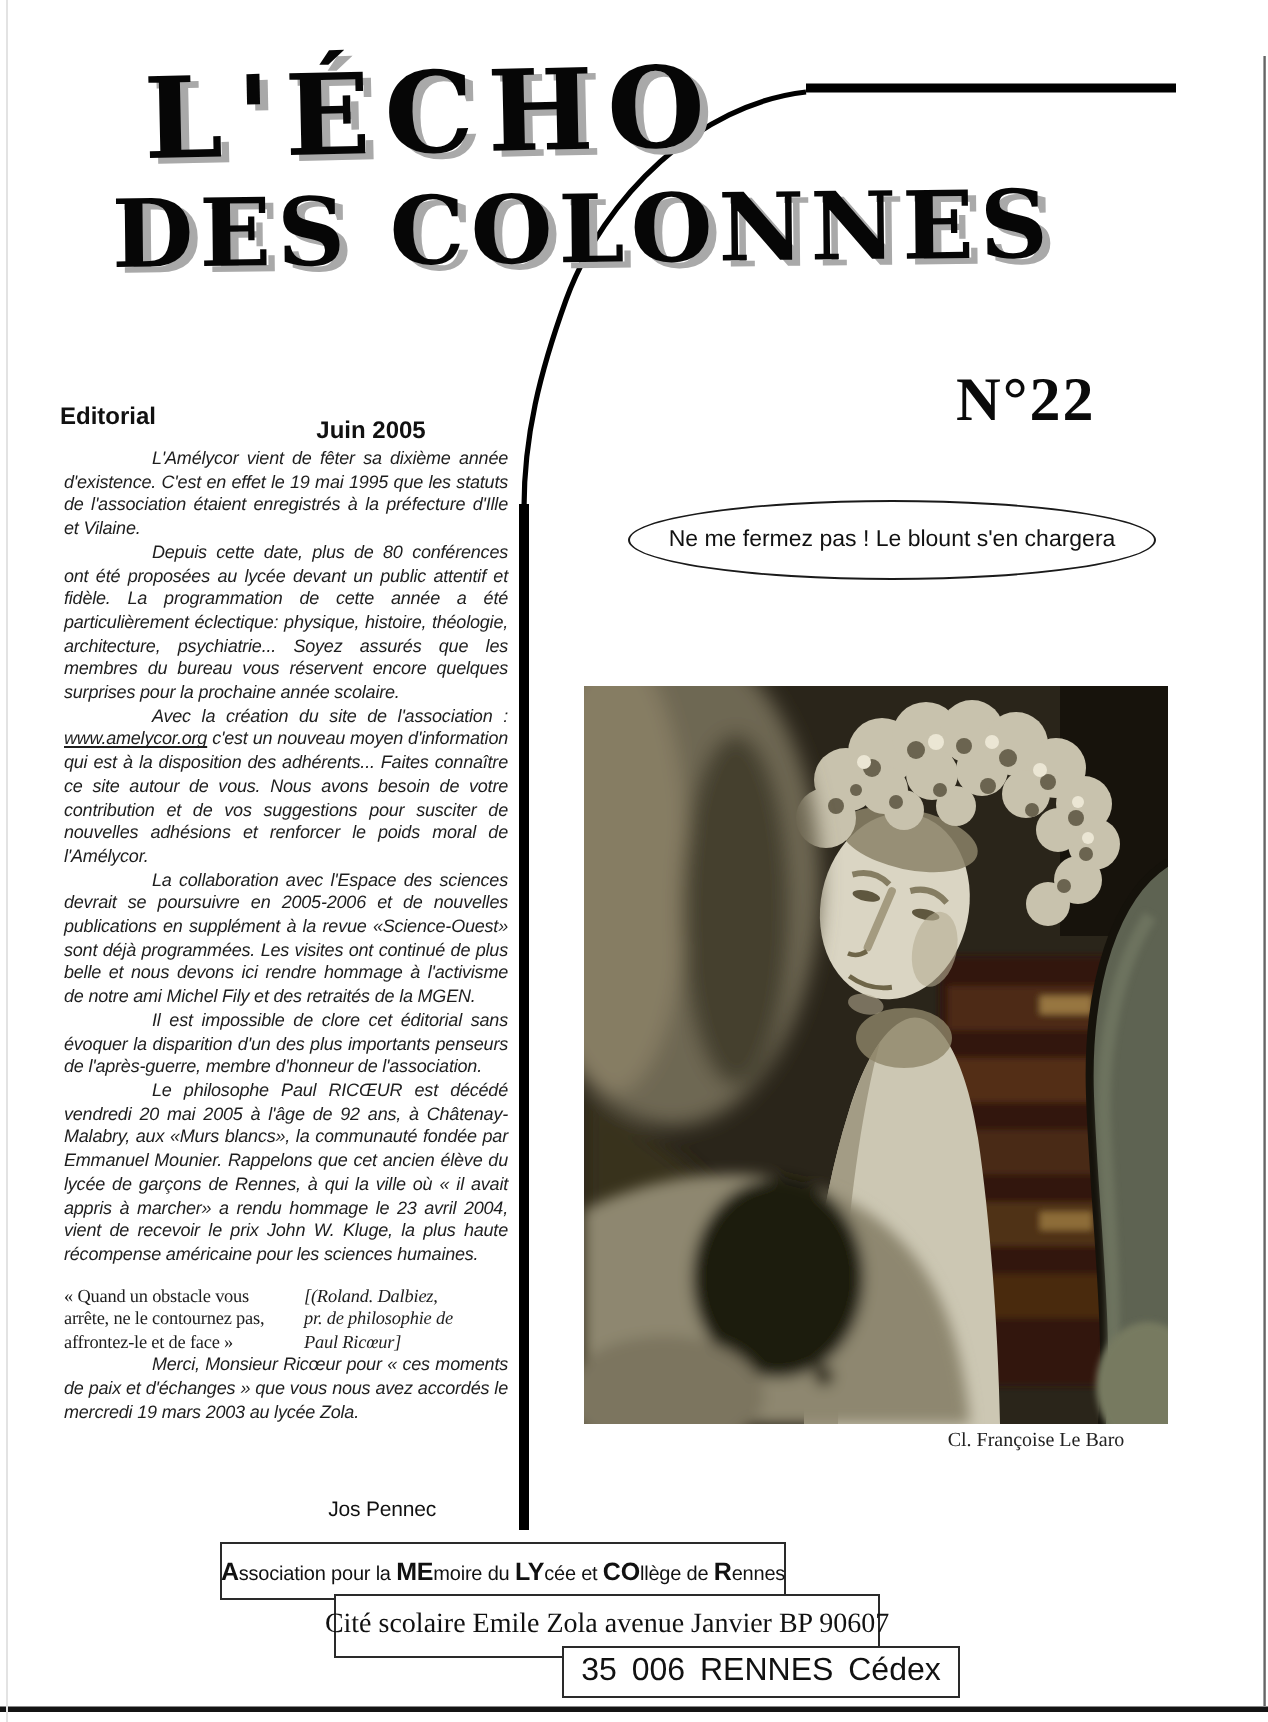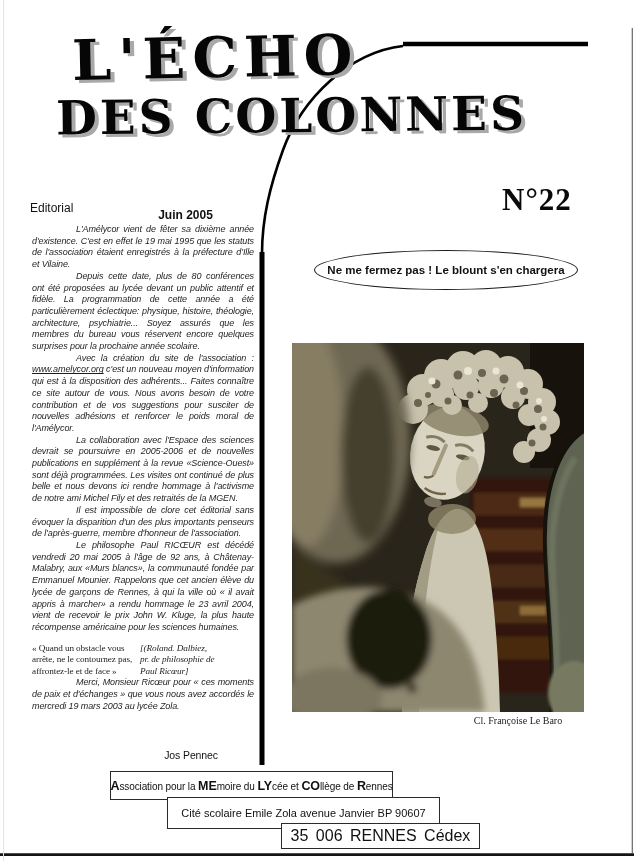--- a/index.html
+++ b/index.html
@@ -8,42 +8,42 @@
   .decor{position:absolute;left:0;top:0;z-index:0;}
   .title1{position:absolute;left:72px;top:24px;font-family:"DejaVu Serif",serif;font-weight:bold;
           font-size:56px;letter-spacing:7px;color:#060606;text-shadow:4px 3px 0 #a9a9a9;z-index:1;
           transform:rotate(-1.2deg);white-space:nowrap;}
   .title2{position:absolute;left:56px;top:88px;font-family:"DejaVu Serif",serif;font-weight:bold;
           font-size:47px;letter-spacing:3px;color:#060606;text-shadow:4px 3px 0 #a9a9a9;z-index:1;
           transform:rotate(-0.6deg);white-space:nowrap;}
   .issue-date{position:absolute;left:128px;top:172px;width:115px;text-align:center;
           font-weight:bold;font-size:12px;color:#111;margin-top:36px;}
   .issue-number{position:absolute;left:478px;top:182px;width:120px;font-family:"Liberation Serif",serif;
-          font-weight:bold;font-size:31px;color:#0a0a0a;letter-spacing:1px;margin-left:24px;}
-  .editorial-heading{position:absolute;left:30px;top:201px;font-weight:normal;font-size:12px;color:#111;}
+          font-weight:bold;font-size:31px;color:#0a0a0a;letter-spacing:1px;}
+  .editorial-heading{position:absolute;left:30px;top:201px;font-weight:bold;font-size:12px;color:#111;}
   .column{position:absolute;left:32px;top:224px;width:222px;font-size:9px;line-height:11.7px;
           text-align:justify;letter-spacing:-0.1px;color:#1e1e1e;z-index:1;}
   .column p{margin:0;text-indent:44px;font-style:italic;}
   .seg-u{text-decoration:underline;}
-  .quote-row{display:flex;margin-top:9px;font-family:"Liberation Serif",serif;
+  .quote-row{display:flex;gap:12px;margin-top:9px;font-family:"Liberation Serif",serif;
           font-size:9.2px;line-height:11.5px;text-align:left;}
   .quote-left{width:108px;white-space:pre-line;}
   .quote-right{width:100px;white-space:pre-line;font-style:italic;}
   .closing{margin-top:1px;}
   .signature{margin-top:38px;text-align:right;padding-right:36px;font-size:10.5px;color:#111;}
   .bubble{position:absolute;left:314px;top:250px;width:262px;height:38px;border:1.6px solid #1a1a1a;
           border-radius:50%;display:flex;align-items:center;justify-content:center;
-          font-weight:bold;font-size:11.5px;color:#111;z-index:1;background:#fff;text-align:center;}
+          font-weight:normal;font-size:11.5px;color:#111;z-index:1;background:#fff;text-align:center;}
   .photo{position:absolute;left:292px;top:343px;width:292px;height:369px;z-index:1;}
   .caption{position:absolute;left:418px;top:715px;width:200px;text-align:center;
           font-family:"Liberation Serif",serif;font-size:10px;color:#222;}
   .fbox{position:absolute;background:#fff;border:1.5px solid #2a2a2a;display:flex;align-items:center;
           justify-content:center;white-space:nowrap;color:#111;}
   .fbox1{left:110px;top:771px;width:281px;height:27px;z-index:2;font-size:10px;letter-spacing:-0.1px;}
-  .fbox2{left:167px;top:797px;width:271px;height:30px;z-index:3;font-size:11px;}
+  .fbox2{left:167px;top:797px;width:271px;height:30px;z-index:3;font-size:14px;font-family:Liberation Serif, serif;}
   .fbox3{left:281px;top:823px;width:197px;height:24px;z-index:4;font-size:16px;word-spacing:3px;}
   .seg-b{font-weight:bold;font-size:12.5px;}
 </style>
 </head>
 <body>
 
 <div class="page">
 
   <svg class="decor" width="634" height="861" viewBox="0 0 634 861">
     <path d="M588,44 H403" stroke="#000" stroke-width="4.5" fill="none"></path>

